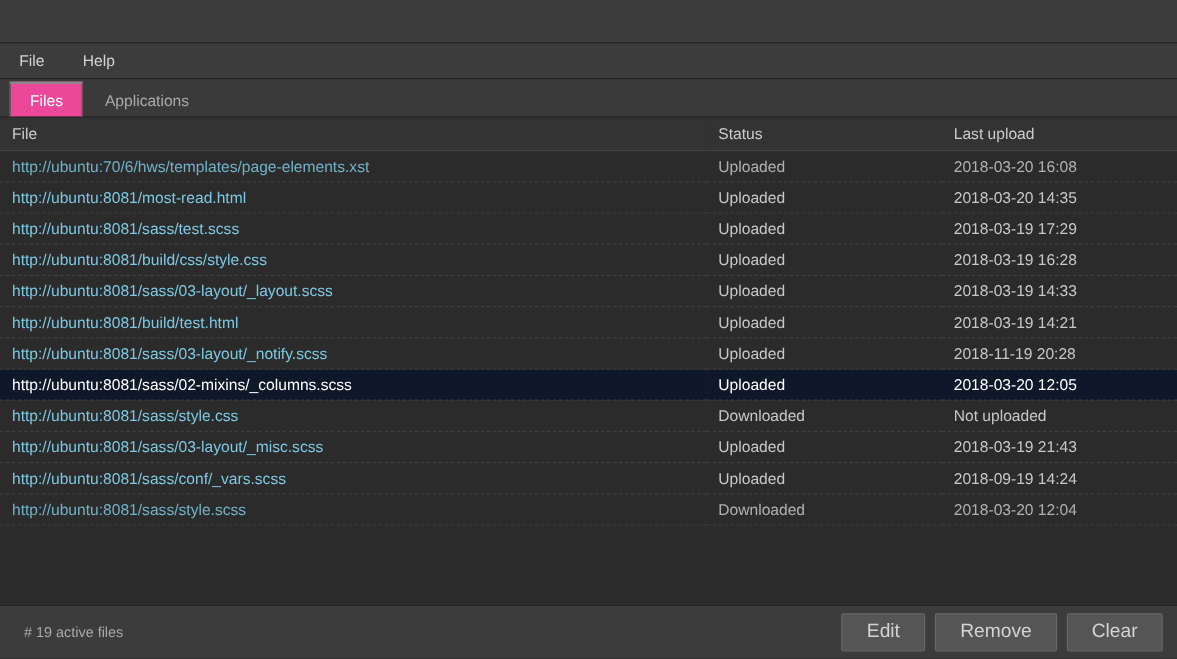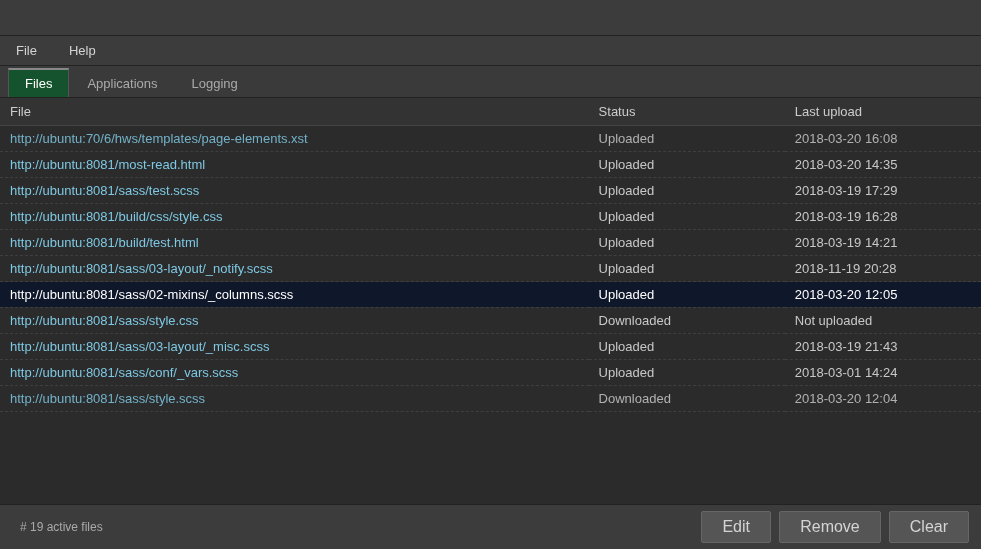--- a/index.html
+++ b/index.html
@@ -71,21 +71,21 @@
     .tab {
       padding: 6px 16px;
       font-size: 13px;
       cursor: pointer;
       color: #aaa;
       border-top: 2px solid transparent;
       margin-right: 2px;
     }
     .tab.active {
       color: #fff;
-      background: #14532d;
+      background: #ec4899;
       border-top: 2px solid #888;
       border-left: 1px solid #555;
       border-right: 1px solid #555;
     }
     .table-container {
       flex: 1;
       overflow-y: auto;
       overflow-x: hidden;
       background: #2b2b2b;
     }
@@ -168,21 +168,20 @@
 <div class="menu-bar">
 
 <div class="menu-item">File</div>
     <div class="menu-item">Help</div>
   </div>
 
 <div class="tabs">
 
 <div class="tab active">Files</div>
     <div class="tab">Applications</div>
-    <div class="tab">Logging</div>
   </div>
 
 <div class="table-container">
   <table>
     <thead>
       <tr>
 
       <th class="col-file">File</th>
           <th class="col-status">Status</th>
           <th class="col-lastupload">Last upload</th>
@@ -204,20 +203,25 @@
           <td class="file-url">http://ubuntu:8081/sass/test.scss</td>
           <td>Uploaded</td>
           <td>2018-03-19 17:29</td>
         </tr>
         <tr>
           <td class="file-url">http://ubuntu:8081/build/css/style.css</td>
           <td>Uploaded</td>
           <td>2018-03-19 16:28</td>
         </tr>
         <tr>
+          <td class="file-url">http://ubuntu:8081/sass/03-layout/_layout.scss</td>
+          <td>Uploaded</td>
+          <td>2018-03-19 14:33</td>
+        </tr>
+        <tr>
           <td class="file-url">http://ubuntu:8081/build/test.html</td>
           <td>Uploaded</td>
           <td>2018-03-19 14:21</td>
         </tr>
         <tr>
           <td class="file-url">http://ubuntu:8081/sass/03-layout/_notify.scss</td>
           <td>Uploaded</td>
           <td>2018-11-19 20:28</td>
         </tr>
         <tr class="selected">
@@ -231,21 +235,21 @@
           <td>Not uploaded</td>
         </tr>
         <tr>
           <td class="file-url">http://ubuntu:8081/sass/03-layout/_misc.scss</td>
           <td>Uploaded</td>
           <td>2018-03-19 21:43</td>
         </tr>
         <tr>
           <td class="file-url">http://ubuntu:8081/sass/conf/_vars.scss</td>
           <td>Uploaded</td>
-          <td>2018-03-01 14:24</td>
+          <td>2018-09-19 14:24</td>
         </tr>
         <tr class="last-row-partial">
           <td class="file-url">http://ubuntu:8081/sass/style.scss</td>
           <td>Downloaded</td>
           <td>2018-03-20 12:04</td>
         </tr>
       </tbody>
   </table>
 </div>
 

